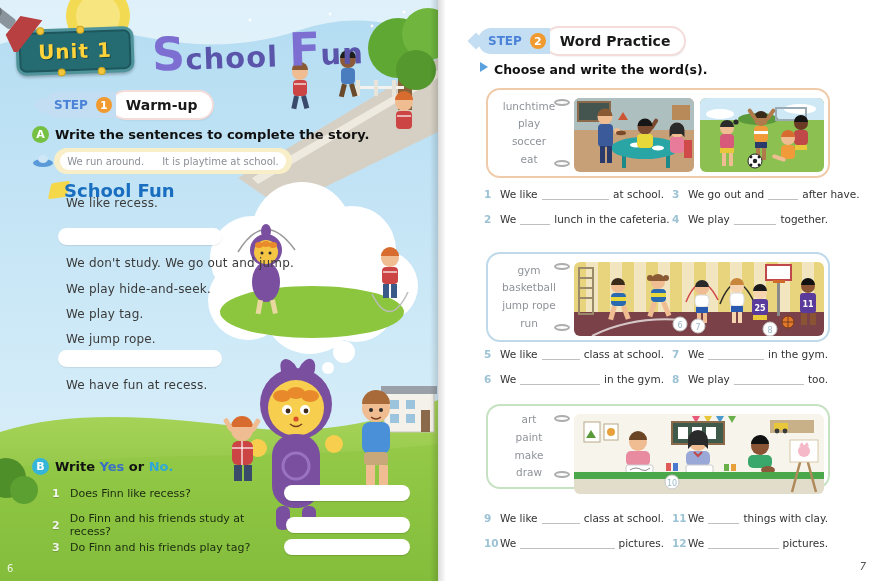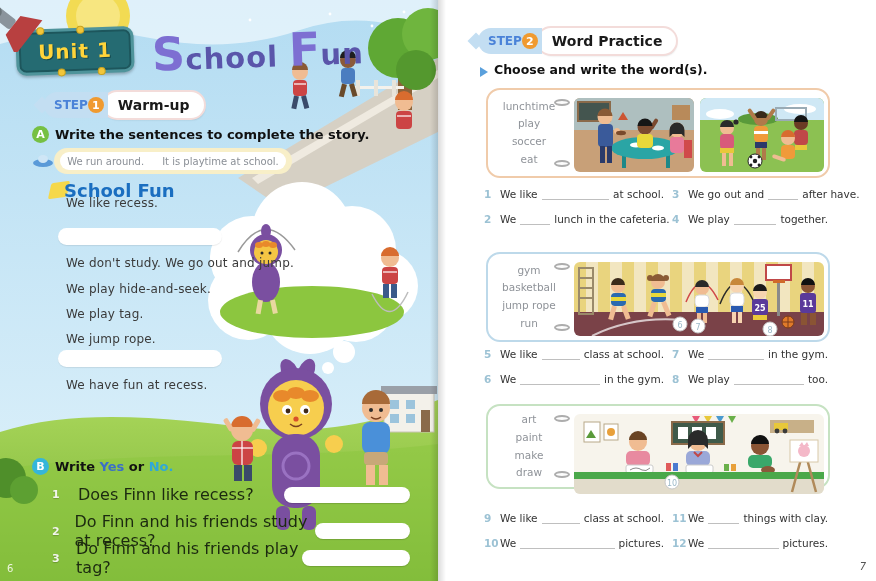--- a/index.html
+++ b/index.html
@@ -24,21 +24,21 @@
   .main-title{position:absolute;left:152px;top:24px;z-index:5;transform:rotate(-2deg);
               color:#5a55aa;font-weight:bold;white-space:nowrap;}
   .main-title .big{font-size:46px;color:#7d6fd2;}
   .main-title .small{font-size:29px;letter-spacing:1px;}
 
   .step-badge{position:absolute;display:flex;align-items:center;z-index:6;height:26px;}
   .step-left{display:flex;align-items:center;background:#c3def2;border-radius:13px 0 0 13px;
              padding:3px 4px 3px 10px;height:26px;position:relative;}
   .step-left:before{content:"";position:absolute;left:-8px;top:7px;width:12px;height:12px;
              background:#c3def2;transform:rotate(45deg);}
-  .step-word{color:#4a82d8;font-weight:bold;font-size:12px;margin-right:0;}
+  .step-word{color:#4a82d8;font-weight:bold;font-size:12px;margin-right:8px;}
   .step-num{width:16px;height:16px;border-radius:50%;background:#f09a30;color:#fff;
             font-size:11px;font-weight:bold;display:flex;align-items:center;justify-content:center;}
   .step-label{background:#fff;border-radius:13px;padding:3px 14px;height:26px;display:flex;align-items:center;
               font-weight:bold;font-size:14px;color:#1a1a1a;margin-left:-4px;
               box-shadow:0 0 0 2px #f3dcda, 1px 2px 2px rgba(0,0,0,.15);}
 
   .section-head{position:absolute;display:flex;align-items:center;gap:6px;z-index:6;}
   .abc{width:17px;height:17px;border-radius:50%;color:#fff;font-size:11px;font-weight:bold;
        display:flex;align-items:center;justify-content:center;flex:0 0 auto;}
   .abc-a{background:#76c043;}
@@ -54,27 +54,27 @@
 
   .story-title{position:absolute;left:64px;top:180px;z-index:6;font-size:18px;font-weight:bold;color:#1a6ec0;}
   .story-title:before{content:"";position:absolute;left:-14px;top:2px;width:18px;height:16px;
               background:#f5d84a;transform:skew(-20deg) rotate(-8deg);z-index:-1;border-radius:2px;}
   .story-line{position:absolute;left:66px;z-index:6;font-size:12px;color:#3a3a3a;letter-spacing:.2px;}
   .story-blank{position:absolute;left:58px;width:164px;height:17px;background:#fff;border-radius:9px;z-index:6;
                box-shadow:0 1px 1px rgba(0,0,0,.08);}
 
   .bq-row{position:absolute;left:52px;width:358px;display:flex;align-items:center;z-index:6;}
   .bq-num{color:#f2f5ec;font-weight:bold;font-size:11px;width:14px;text-shadow:0 1px 1px rgba(0,0,0,.2);}
-  .bq-text{font-size:16px;color:#1c2a10;margin-left:12px;}
+  .bq-text{font-size:11px;color:#1c2a10;margin-left:4px;}
   .bq-blank{margin-left:auto;width:126px;height:16px;background:#fff;border-radius:8px;
             box-shadow:0 1px 1px rgba(0,0,0,.15);}
   .pgnum-left{position:absolute;left:7px;bottom:7px;z-index:6;font-size:10px;color:#edf5df;}
 
   
-  .instruction{position:absolute;left:42px;top:62px;display:flex;align-items:flex-end;gap:6px;z-index:5;}
+  .instruction{position:absolute;left:42px;top:62px;display:flex;align-items:flex-start;gap:6px;z-index:5;}
   .tri{width:0;height:0;border-left:8px solid #5aa0dc;border-top:5px solid transparent;
        border-bottom:5px solid transparent;}
   .instruction .txt{font-weight:bold;font-size:12.5px;color:#111;}
 
   .word-box{position:absolute;left:48px;width:344px;background:#fff;border-radius:14px;z-index:5;}
   .wb1{top:88px;height:90px;border:2px solid #f0cbaa;}
   .wb2{top:252px;height:90px;border:2px solid #bdd9ea;}
   .wb3{top:404px;height:85px;border:2px solid #c6e2c2;}
   .word-panel{position:absolute;left:8px;top:8px;width:66px;bottom:8px;background:#fff;border-radius:8px;
               display:flex;flex-direction:column;align-items:center;justify-content:center;gap:2px;}

